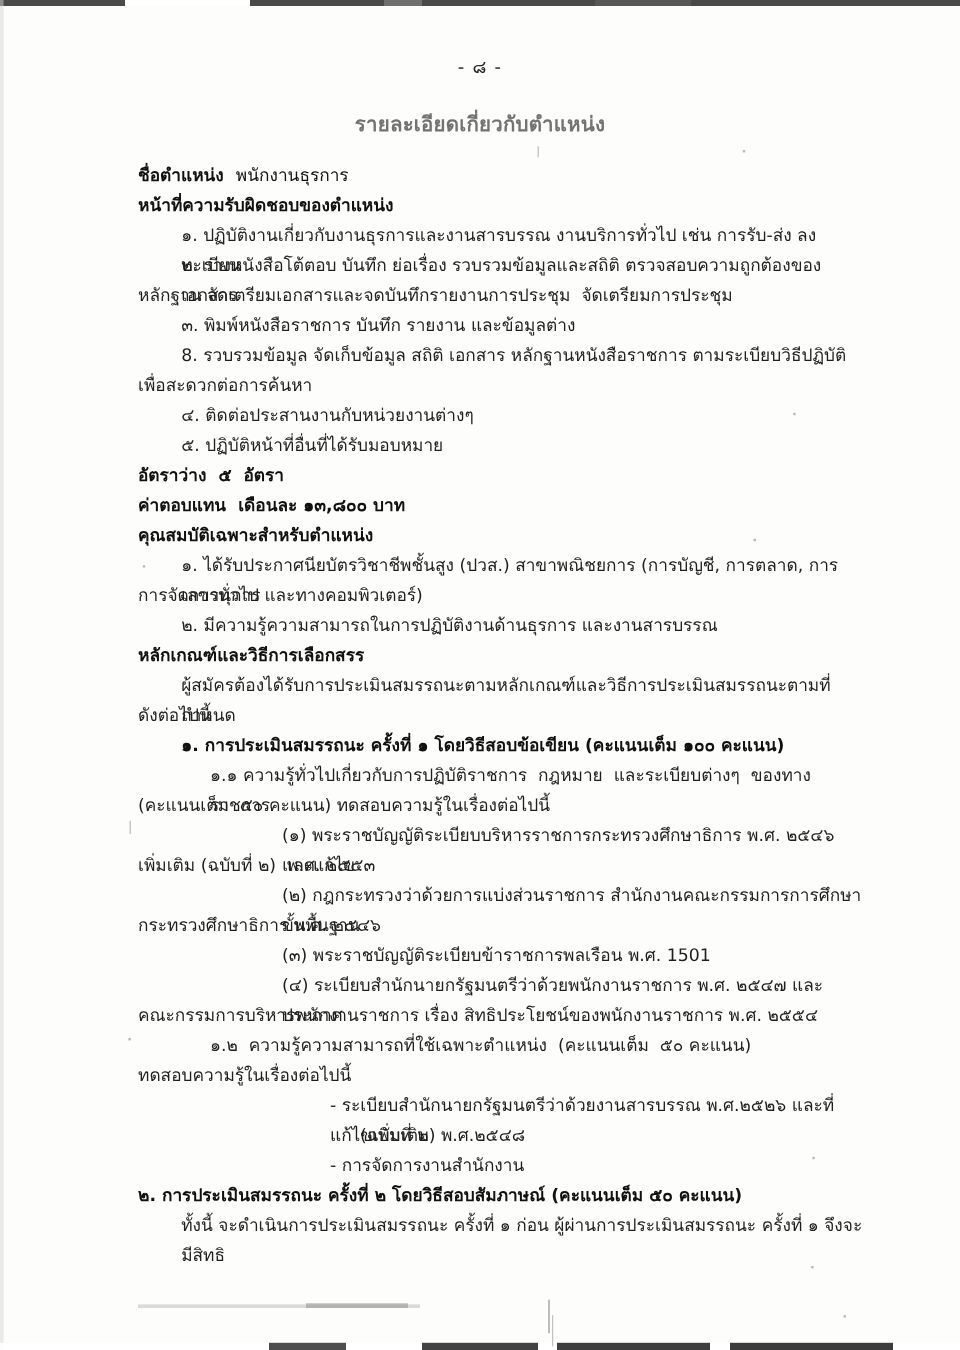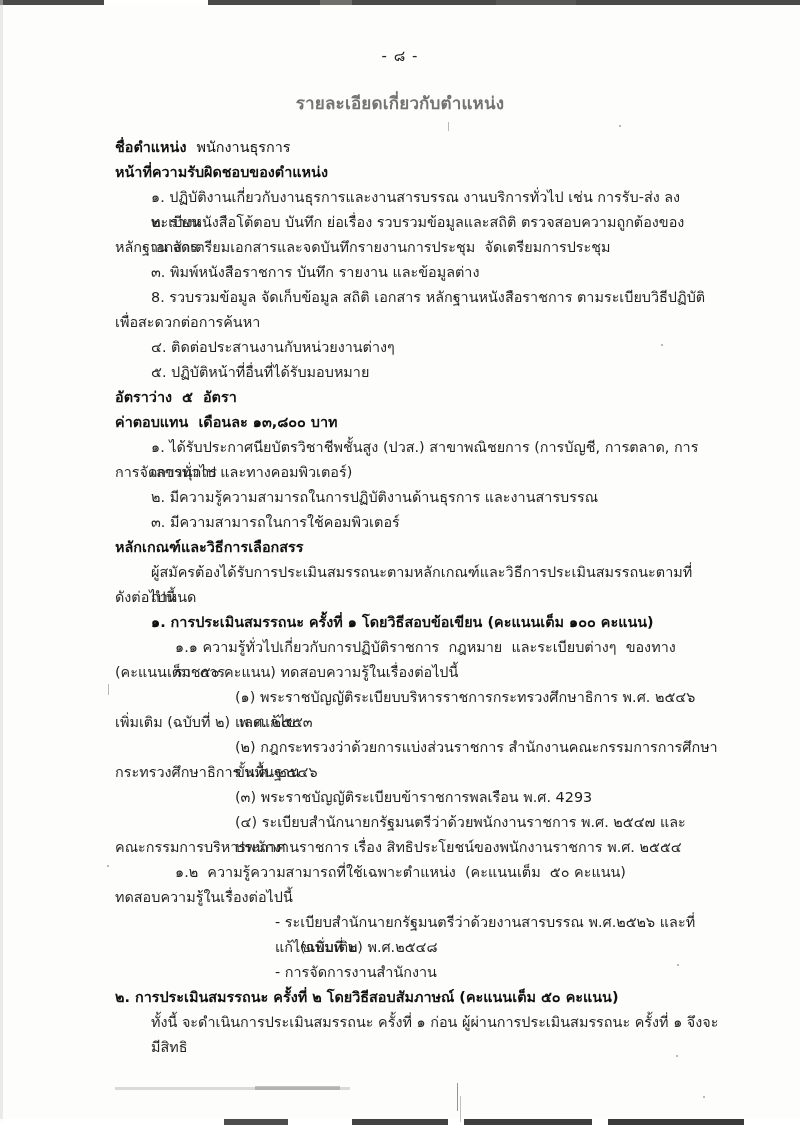--- a/index.html
+++ b/index.html
@@ -170,38 +170,38 @@
       <p class="ln ind1">๓. พิมพ์หนังสือราชการ บันทึก รายงาน และข้อมูลต่าง</p>
       <p class="ln ind1">8. รวบรวมข้อมูล จัดเก็บข้อมูล สถิติ เอกสาร หลักฐานหนังสือราชการ ตามระเบียบวิธีปฏิบัติ</p>
       <p class="ln">เพื่อสะดวกต่อการค้นหา</p>
       <p class="ln ind1">๔. ติดต่อประสานงานกับหน่วยงานต่างๆ</p>
       <p class="ln ind1">๕. ปฏิบัติหน้าที่อื่นที่ได้รับมอบหมาย</p>
 
       <p class="ln bold">อัตราว่าง  ๕  อัตรา</p>
 
       <p class="ln bold">ค่าตอบแทน  เดือนละ ๑๓,๘๐๐ บาท</p>
 
+      <p class="ln bold">คุณสมบัติเฉพาะสำหรับตำแหน่ง</p>
       <p class="ln ind1">๑. ได้รับประกาศนียบัตรวิชาชีพชั้นสูง (ปวส.) สาขาพณิชยการ (การบัญชี, การตลาด, การเลขานุการ</p>
       <p class="ln">การจัดการทั่วไป และทางคอมพิวเตอร์)</p>
       <p class="ln ind1">๒. มีความรู้ความสามารถในการปฏิบัติงานด้านธุรการ และงานสารบรรณ</p>
-      <p class="ln ind1">๓. มีความสามารถในการใช้คอมพิวเตอร์</p>
 
       <p class="ln bold">หลักเกณฑ์และวิธีการเลือกสรร</p>
       <p class="ln ind1">ผู้สมัครต้องได้รับการประเมินสมรรถนะตามหลักเกณฑ์และวิธีการประเมินสมรรถนะตามที่กำหนด</p>
       <p class="ln">ดังต่อไปนี้</p>
 
       <p class="ln ind1 bold">๑. การประเมินสมรรถนะ ครั้งที่ ๑ โดยวิธีสอบข้อเขียน (คะแนนเต็ม ๑๐๐ คะแนน)</p>
       <p class="ln ind2">๑.๑ ความรู้ทั่วไปเกี่ยวกับการปฏิบัติราชการ  กฎหมาย  และระเบียบต่างๆ  ของทางราชการ</p>
       <p class="ln">(คะแนนเต็ม  ๕๐ คะแนน) ทดสอบความรู้ในเรื่องต่อไปนี้</p>
 
       <p class="ln ind3">(๑) พระราชบัญญัติระเบียบบริหารราชการกระทรวงศึกษาธิการ พ.ศ. ๒๕๔๖ และแก้ไข</p>
       <p class="ln">เพิ่มเติม (ฉบับที่ ๒)  พ.ศ. ๒๕๕๓</p>
       <p class="ln ind3">(๒) กฎกระทรวงว่าด้วยการแบ่งส่วนราชการ สำนักงานคณะกรรมการการศึกษาขั้นพื้นฐาน</p>
       <p class="ln">กระทรวงศึกษาธิการ พ.ศ. ๒๕๔๖</p>
-      <p class="ln ind3">(๓) พระราชบัญญัติระเบียบข้าราชการพลเรือน พ.ศ. 4293</p>
+      <p class="ln ind3">(๓) พระราชบัญญัติระเบียบข้าราชการพลเรือน พ.ศ. 1501</p>
       <p class="ln ind3">(๔) ระเบียบสำนักนายกรัฐมนตรีว่าด้วยพนักงานราชการ พ.ศ. ๒๕๔๗ และประกาศ</p>
       <p class="ln">คณะกรรมการบริหารพนักงานราชการ เรื่อง สิทธิประโยชน์ของพนักงานราชการ พ.ศ. ๒๕๕๔</p>
 
       <p class="ln ind2">๑.๒  ความรู้ความสามารถที่ใช้เฉพาะตำแหน่ง  (คะแนนเต็ม  ๕๐ คะแนน)</p>
       <p class="ln">ทดสอบความรู้ในเรื่องต่อไปนี้</p>
 
       <p class="ln ind4">- ระเบียบสำนักนายกรัฐมนตรีว่าด้วยงานสารบรรณ พ.ศ.๒๕๒๖ และที่แก้ไขเพิ่มเติม</p>
       <p class="ln ind5">(ฉบับที่ ๒) พ.ศ.๒๕๔๘</p>
       <p class="ln ind4">- การจัดการงานสำนักงาน</p>
 

